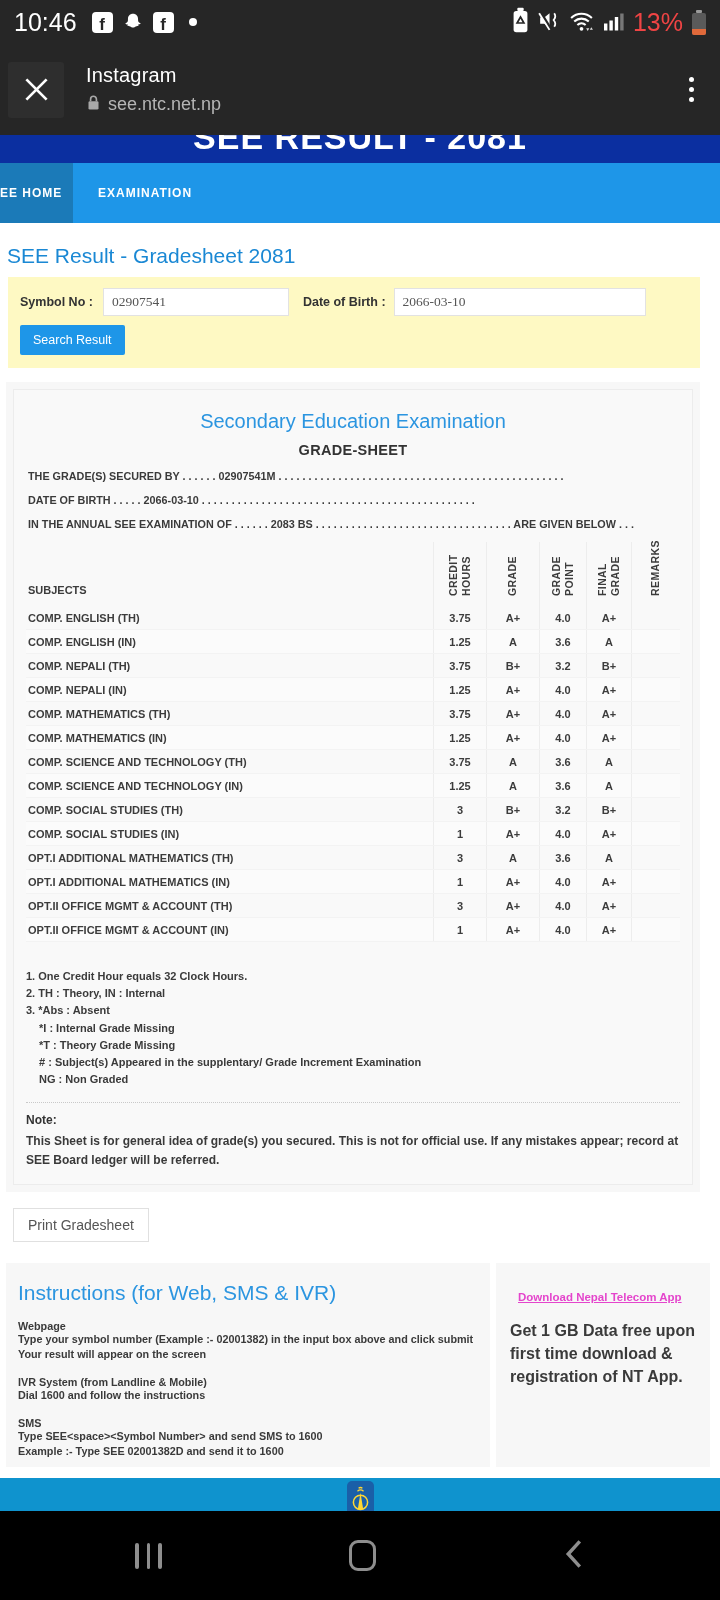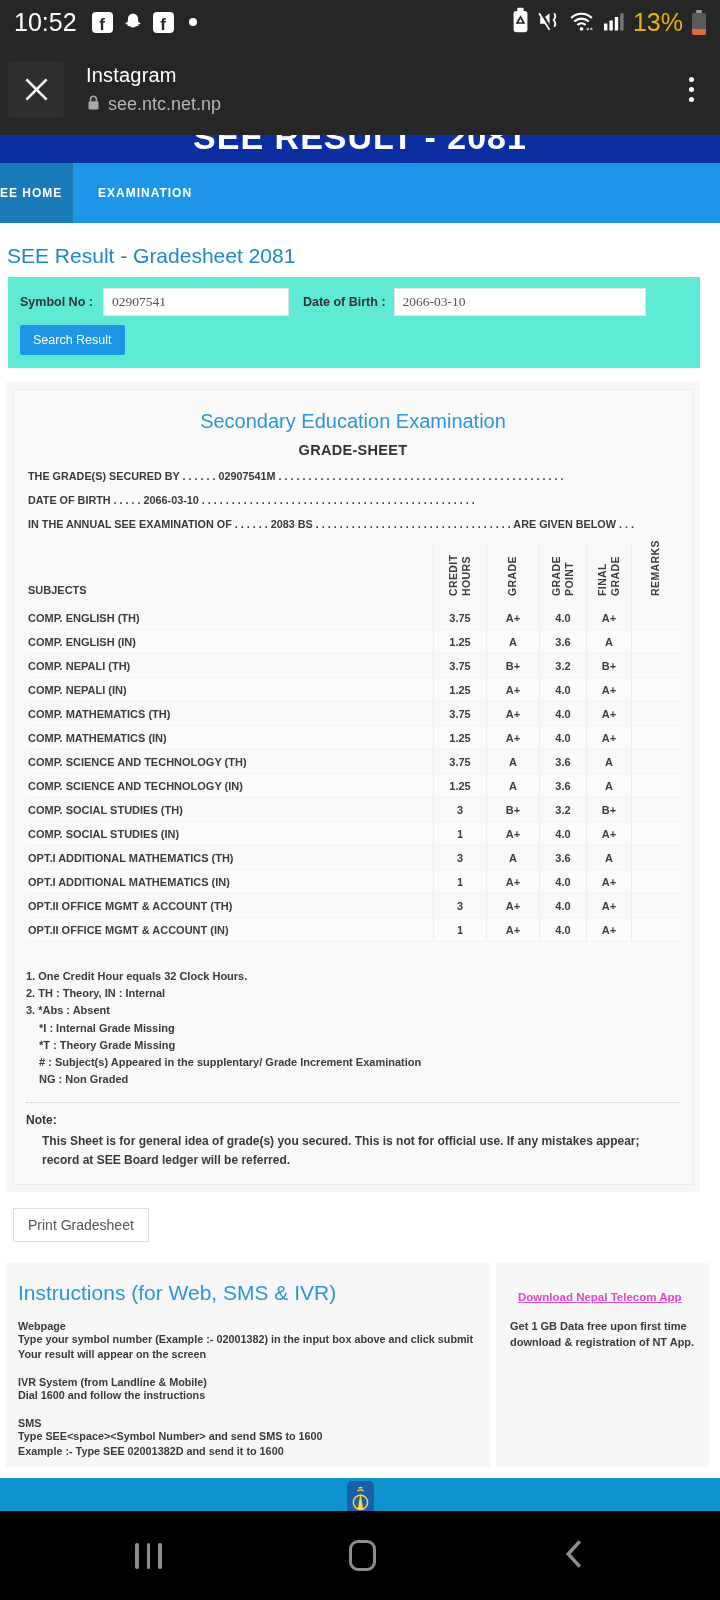--- a/index.html
+++ b/index.html
@@ -8,21 +8,21 @@
 
   
   .status-bar{height:44px;background:#262626;display:flex;align-items:center;padding:0 14px;box-sizing:border-box;}
   .sb-left{display:flex;align-items:center;gap:9px;}
   .sb-time{color:#fff;font-size:25px;font-weight:400;margin-right:6px;}
   .sb-appicon{width:21px;height:21px;background:#fff;border-radius:4px;color:#262626;
               font-weight:700;font-size:17px;display:flex;align-items:flex-end;justify-content:center;line-height:1;}
   .sb-ghost svg{display:block;}
   .sb-dot{width:8px;height:8px;border-radius:50%;background:#fff;margin-left:6px;}
   .sb-right{margin-left:auto;display:flex;align-items:center;gap:7px;}
-  .sb-pct{color:#eab308;font-size:25px;}
+  .sb-pct{color:#ef4444;font-size:25px;}
   .sb-batt{width:14px;height:25px;position:relative;margin-left:2px;}
   .sb-batt .cap{position:absolute;top:0;left:4px;width:6px;height:3px;background:#9a9a9a;border-radius:1px;}
   .sb-batt .body{position:absolute;top:3px;left:0;width:14px;height:22px;background:#5a5a5a;border-radius:2px;overflow:hidden;}
   .sb-batt .fill{position:absolute;bottom:0;left:0;width:100%;height:6px;background:#e0693a;}
 
   
   .browser-header{height:91px;background:#262626;display:flex;align-items:center;}
   .close-btn{width:56px;height:56px;margin-left:8px;display:flex;align-items:center;justify-content:center;background:#2e2e2e;border-radius:3px;}
   .bh-text{margin-left:22px;}
   .bh-title{color:#fff;font-size:20px;font-weight:500;letter-spacing:.2px;}
@@ -36,21 +36,21 @@
   .banner-text{display:inline-block;margin-top:-30px;font-size:34px;font-weight:700;color:#fff;letter-spacing:1px;line-height:34px;white-space:nowrap;}
 
   
   .navbar{height:60px;background:#1e96e8;display:flex;}
   .tab{display:flex;align-items:center;color:#fff;font-size:12px;font-weight:700;letter-spacing:1px;}
   .tab.active{background:#1b7ab8;width:73px;overflow:hidden;flex:none;}
   .tab.plain{padding-left:25px;}
 
   
   .page-heading{margin:21px 0 9px 7px;font-size:21px;font-weight:400;color:#1a88d4;}
-  .form-panel{margin:0 20px 0 8px;background:#5eead4;padding:11px 12px 13px;box-sizing:border-box;}
+  .form-panel{margin:0 20px 0 8px;background:#fef9c3;padding:11px 12px 13px;box-sizing:border-box;}
   .form-row{display:flex;align-items:center;}
   .form-label{font-size:12.5px;font-weight:700;color:#333;}
   .form-input{height:28px;border:1px solid #e2e2e2;background:#fff;font-size:13.5px;color:#555;
               padding:0 8px;box-sizing:border-box;font-family:Liberation Serif, serif;outline:none;}
   .inp-symbol{width:186px;margin-left:10px;}
   .lbl-dob{margin-left:14px;}
   .inp-dob{width:252px;margin-left:8px;}
   .search-btn{margin-top:9px;background:#1e96e8;color:#fff;border:none;border-radius:2px;
               font-size:12.5px;font-family:inherit;padding:8px 13px;cursor:pointer;}
 
@@ -72,54 +72,54 @@
   .gs-table td.sub{text-align:left;padding-left:2px;}
   .gs-table td.num{text-align:center;border-left:1px solid #ededed;}
   .gs-table tbody tr:nth-child(even){background:#fbfbfb;}
 
   .gpa-line{text-align:right;font-size:12px;font-weight:700;color:#333;margin:20px 2px 0 0;}
   .notes{margin-top:26px;}
   .note-line{font-size:11px;font-weight:700;color:#3a3a3a;line-height:17.2px;}
   .note-line.indent{padding-left:13px;}
   .note-block{margin-top:14px;border-top:1px dotted #c9c9c9;padding-top:10px;}
   .note-title{font-size:12px;font-weight:700;color:#333;}
-  .note-text{font-size:12px;font-weight:700;color:#3a3a3a;line-height:1.55;margin-top:5px;margin-left:16px;}
+  .note-text{font-size:12px;font-weight:700;color:#3a3a3a;line-height:1.55;margin-top:5px;}
 
   .print-btn{margin:16px 0 0 13px;background:#fff;border:1px solid #e0e0e0;color:#555;
              font-size:14px;font-family:inherit;padding:8px 14px;cursor:pointer;}
 
   
   .instructions-wrap{display:flex;margin:21px 10px 0 6px;height:204px;}
   .instr-left{width:484px;background:#f7f7f7;padding:12px 12px;box-sizing:border-box;}
   .instr-gutter{width:6px;}
   .instr-right{flex:1;background:#f7f7f7;padding:24px 14px;box-sizing:border-box;}
   .instr-heading{font-size:21px;font-weight:400;color:#2b95e0;margin:6px 0 15px;}
   .instr-title{font-size:10.8px;font-weight:700;color:#3a3a3a;}
   .instr-body{font-size:10.8px;font-weight:700;color:#3a3a3a;white-space:pre-line;line-height:1.45;margin-bottom:13px;}
   .dl-link{font-size:11.5px;font-weight:700;color:#e445cc;text-decoration:underline;cursor:pointer;display:inline-block;margin-left:8px;}
-  .promo-text{font-size:11px;font-weight:700;color:#3a3a3a;line-height:1.45;margin-top:14px;max-width:190px;}
+  .promo-text{font-size:16px;font-weight:700;color:#3a3a3a;line-height:1.45;margin-top:14px;max-width:190px;}
 
   
   .site-footer{position:absolute;left:0;bottom:89px;width:720px;height:33px;background:#0f93ce;display:flex;justify-content:center;}
   .ntc-logo{width:27px;height:37px;background:#1a5fa8;border-radius:5px;margin-top:3px;display:flex;align-items:center;justify-content:center;}
   .android-nav{position:absolute;left:0;bottom:0;width:720px;height:89px;background:#000;
                display:flex;align-items:center;justify-content:space-between;padding:0 135px;box-sizing:border-box;}
   .nav-recents{display:flex;gap:8px;}
   .nav-recents span{width:3.5px;height:26px;background:#8e8e8e;border-radius:2px;}
   .nav-home{width:27px;height:31px;border:3.5px solid #8e8e8e;border-radius:9px;box-sizing:border-box;}
 </style>
 </head>
 <body>
 
 <div class="screen">
 
   
   <div class="status-bar">
     <div class="sb-left">
-      <span class="sb-time">10:52</span>
+      <span class="sb-time">10:46</span>
       <span class="sb-appicon">f</span>
       <span class="sb-ghost">
         <svg width="22" height="22" viewBox="0 0 24 24">
             <path d="M12 3c-3.3 0-5.5 2.4-5.5 5.6 0 1.2 0 2.3-.4 3.1-.5 1-1.6 1.4-2.6 1.7.6.9 1.8 1.2 2.7 1.4.1.5-.1 1-.4 1.4 1 .3 2.2.2 3.1.7.9.5 1.8 1.1 3.1 1.1s2.2-.6 3.1-1.1c.9-.5 2.1-.4 3.1-.7-.3-.4-.5-.9-.4-1.4.9-.2 2.1-.5 2.7-1.4-1-.3-2.1-.7-2.6-1.7-.4-.8-.4-1.9-.4-3.1C17.5 5.4 15.3 3 12 3z" fill="#fff"></path>
           </svg>
       </span>
       <span class="sb-appicon">f</span>
       <span class="sb-dot"></span>
     </div>
     <div class="sb-right">

